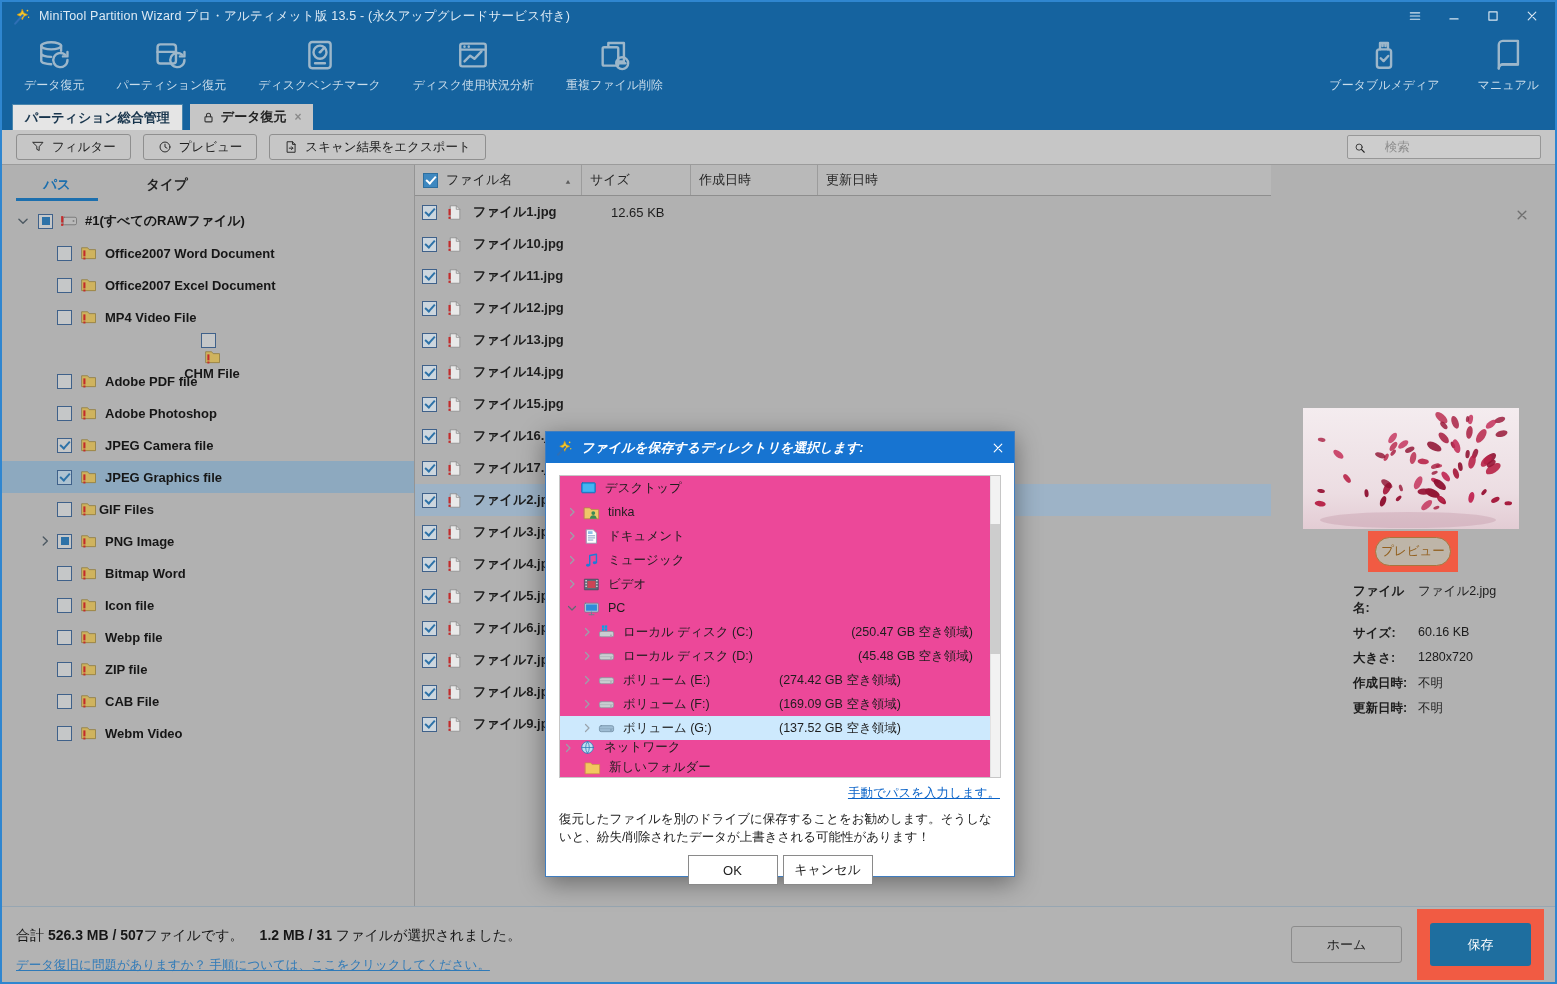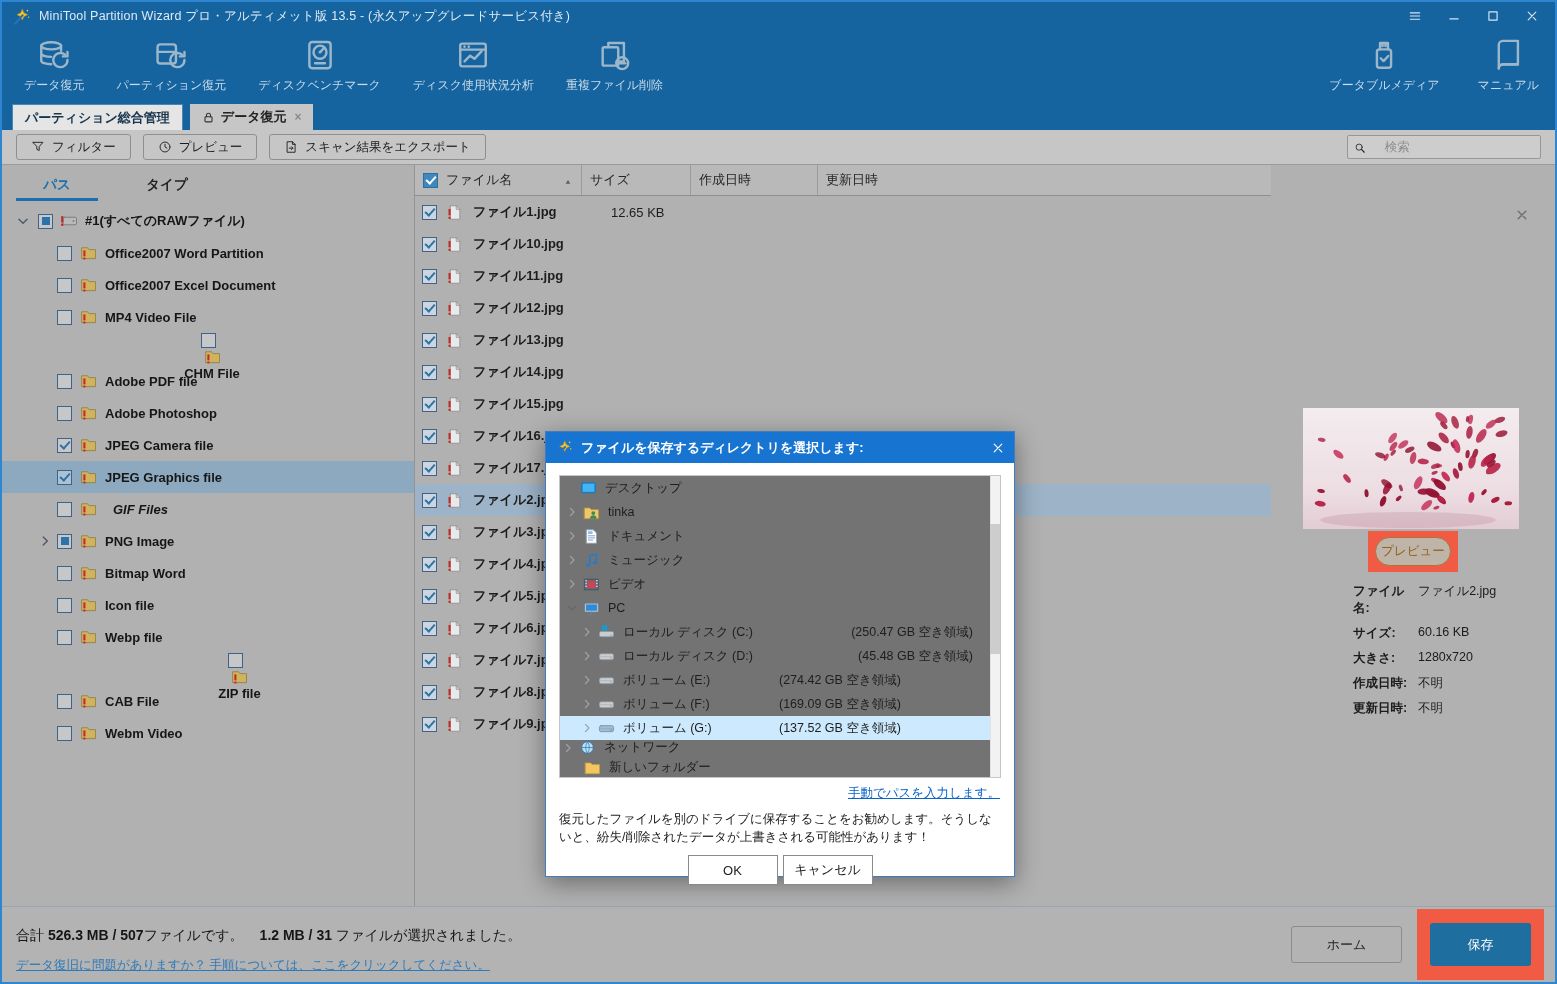--- a/index.html
+++ b/index.html
@@ -88,23 +88,23 @@
   .st-line b{font-weight:700;}
   .st-line .sp{margin-left:16px;}
   .st-link{position:absolute;left:14px;top:50px;font-size:12.5px;color:#2f7ab8;text-decoration:underline;cursor:pointer;}
   .home-btn{position:absolute;right:153px;top:19px;width:111px;height:37px;border:1px solid #8c8c8c;border-radius:3px;background:transparent;font-size:13px;color:#222;font-family:inherit;}
   .save-annot{position:absolute;right:11px;top:2px;width:127px;height:71px;background:var(--annot,#f15b43);display:flex;align-items:center;justify-content:center;}
   .save-btn{width:101px;height:43px;background:var(--save,#1e6e9f);border:none;border-radius:3px;color:#fff;font-size:13px;font-family:inherit;}
   
   .dialog{position:absolute;left:543px;top:266px;width:470px;height:446px;background:#fff;border:1px solid #3f7dc0;box-shadow:0 6px 24px rgba(0,0,0,.4);z-index:50;display:flex;flex-direction:column;}
   .dlg-title{height:31px;background:var(--dlgblue,#1774d1);display:flex;align-items:center;padding:0 9px;gap:8px;flex:none;}
   .dlg-title .logo{width:18px;height:18px;}
-  .dlg-title .dtext{color:#fff;font-size:13px;font-weight:700;}
+  .dlg-title .dtext{color:#fff;font-size:13px;font-weight:700;font-style:italic;}
   .dlg-close{margin-left:auto;color:#fff;width:14px;height:14px;}
-  .dlg-tree{margin:12px 13px 0 13px;height:303px;border:1px solid #c6c6c6;background:#737373;overflow:hidden;position:relative;flex:none;}
+  .dlg-tree{margin:12px 13px 0 13px;height:303px;border:1px solid #c6c6c6;background:#ec4899;overflow:hidden;position:relative;flex:none;}
   .dtrow{height:24px;display:flex;align-items:center;font-size:12.5px;color:#1e1e1e;position:relative;cursor:default;}
   .dtrow.selected{background:#cde9fd;}
   .dchev{width:12px;height:12px;color:#9aa3ab;flex:none;margin-right:5px;}
   .dchev.down{color:#5f6a72;}
   .dchev svg{width:100%;height:100%;}
   .dicon{width:17px;height:17px;flex:none;margin-right:8px;}
   .dicon svg{width:100%;height:100%;}
   .dfree{position:absolute;font-size:12.5px;color:#1e1e1e;}
   .dfree.near{left:219px;}
   .dfree.far{right:27px;}
@@ -287,21 +287,21 @@
               </svg></span>
             <span style="margin-left: 7px;">#1(すべてのRAWファイル)</span>
           </div>
           <div class="trow" style="padding-left: 55px;">
             <span class="cb unchecked"></span>
             <span class="ticon" style="margin-left: 7px;"><svg xmlns="http://www.w3.org/2000/svg" viewBox="0 0 24 24" fill="none" stroke="currentColor" stroke-width="1.7" stroke-linecap="round" stroke-linejoin="round">
                 <path d="M4 5h7.5l2 2.5H22v12H4z" fill="#cfb35e" stroke="#8d7838" stroke-width="1"></path>
                 <rect x="5.8" y="8.5" width="2.8" height="8" fill="#c32b2b" stroke="none"></rect>
                 <rect x="5.8" y="18" width="2.8" height="2.6" fill="#c32b2b" stroke="none"></rect>
               </svg></span>
-            <span style="margin-left: 8px;">Office2007 Word Partition</span>
+            <span style="margin-left: 8px;">Office2007 Word Document</span>
           </div>
           <div class="trow" style="padding-left: 55px;">
             <span class="cb unchecked"></span>
             <span class="ticon" style="margin-left: 7px;"><svg xmlns="http://www.w3.org/2000/svg" viewBox="0 0 24 24" fill="none" stroke="currentColor" stroke-width="1.7" stroke-linecap="round" stroke-linejoin="round">
                 <path d="M4 5h7.5l2 2.5H22v12H4z" fill="#cfb35e" stroke="#8d7838" stroke-width="1"></path>
                 <rect x="5.8" y="8.5" width="2.8" height="8" fill="#c32b2b" stroke="none"></rect>
                 <rect x="5.8" y="18" width="2.8" height="2.6" fill="#c32b2b" stroke="none"></rect>
               </svg></span>
             <span style="margin-left: 8px;">Office2007 Excel Document</span>
           </div>
@@ -359,21 +359,21 @@
               </svg></span>
             <span style="margin-left: 8px;">JPEG Graphics file</span>
           </div>
           <div class="trow" style="padding-left: 55px;">
             <span class="cb unchecked"></span>
             <span class="ticon" style="margin-left: 7px;"><svg xmlns="http://www.w3.org/2000/svg" viewBox="0 0 24 24" fill="none" stroke="currentColor" stroke-width="1.7" stroke-linecap="round" stroke-linejoin="round">
                 <path d="M4 5h7.5l2 2.5H22v12H4z" fill="#cfb35e" stroke="#8d7838" stroke-width="1"></path>
                 <rect x="5.8" y="8.5" width="2.8" height="8" fill="#c32b2b" stroke="none"></rect>
                 <rect x="5.8" y="18" width="2.8" height="2.6" fill="#c32b2b" stroke="none"></rect>
               </svg></span>
-            <span style="margin-left: 16px; font-style: italic;">GIF Files</span>
+            <span style="margin-left: 2px;">GIF Files</span>
           </div>
           <div class="trow" style="padding-left: 36px;">
             <span class="chev"><svg xmlns="http://www.w3.org/2000/svg" viewBox="0 0 24 24" fill="none" stroke="currentColor" stroke-width="1.7" stroke-linecap="round" stroke-linejoin="round">
                 <path d="M9 5l7 7-7 7" stroke-width="2.4"></path>
               </svg></span>
             <span class="cb indeterminate" style="margin-left: 5px;"></span>
             <span class="ticon" style="margin-left: 7px;"><svg xmlns="http://www.w3.org/2000/svg" viewBox="0 0 24 24" fill="none" stroke="currentColor" stroke-width="1.7" stroke-linecap="round" stroke-linejoin="round">
                 <path d="M4 5h7.5l2 2.5H22v12H4z" fill="#cfb35e" stroke="#8d7838" stroke-width="1"></path>
                 <rect x="5.8" y="8.5" width="2.8" height="8" fill="#c32b2b" stroke="none"></rect>
                 <rect x="5.8" y="18" width="2.8" height="2.6" fill="#c32b2b" stroke="none"></rect>
@@ -400,21 +400,21 @@
           </div>
           <div class="trow" style="padding-left: 55px;">
             <span class="cb unchecked"></span>
             <span class="ticon" style="margin-left: 7px;"><svg xmlns="http://www.w3.org/2000/svg" viewBox="0 0 24 24" fill="none" stroke="currentColor" stroke-width="1.7" stroke-linecap="round" stroke-linejoin="round">
                 <path d="M4 5h7.5l2 2.5H22v12H4z" fill="#cfb35e" stroke="#8d7838" stroke-width="1"></path>
                 <rect x="5.8" y="8.5" width="2.8" height="8" fill="#c32b2b" stroke="none"></rect>
                 <rect x="5.8" y="18" width="2.8" height="2.6" fill="#c32b2b" stroke="none"></rect>
               </svg></span>
             <span style="margin-left: 8px;">Webp file</span>
           </div>
-          <div class="trow" style="padding-left: 55px; flex-direction: column;">
+          <div class="trow" style="padding-left: 55px;">
             <span class="cb unchecked"></span>
             <span class="ticon" style="margin-left: 7px;"><svg xmlns="http://www.w3.org/2000/svg" viewBox="0 0 24 24" fill="none" stroke="currentColor" stroke-width="1.7" stroke-linecap="round" stroke-linejoin="round">
                 <path d="M4 5h7.5l2 2.5H22v12H4z" fill="#cfb35e" stroke="#8d7838" stroke-width="1"></path>
                 <rect x="5.8" y="8.5" width="2.8" height="8" fill="#c32b2b" stroke="none"></rect>
                 <rect x="5.8" y="18" width="2.8" height="2.6" fill="#c32b2b" stroke="none"></rect>
               </svg></span>
             <span style="margin-left: 8px;">ZIP file</span>
           </div>
           <div class="trow" style="padding-left: 55px;">
             <span class="cb unchecked"></span>

